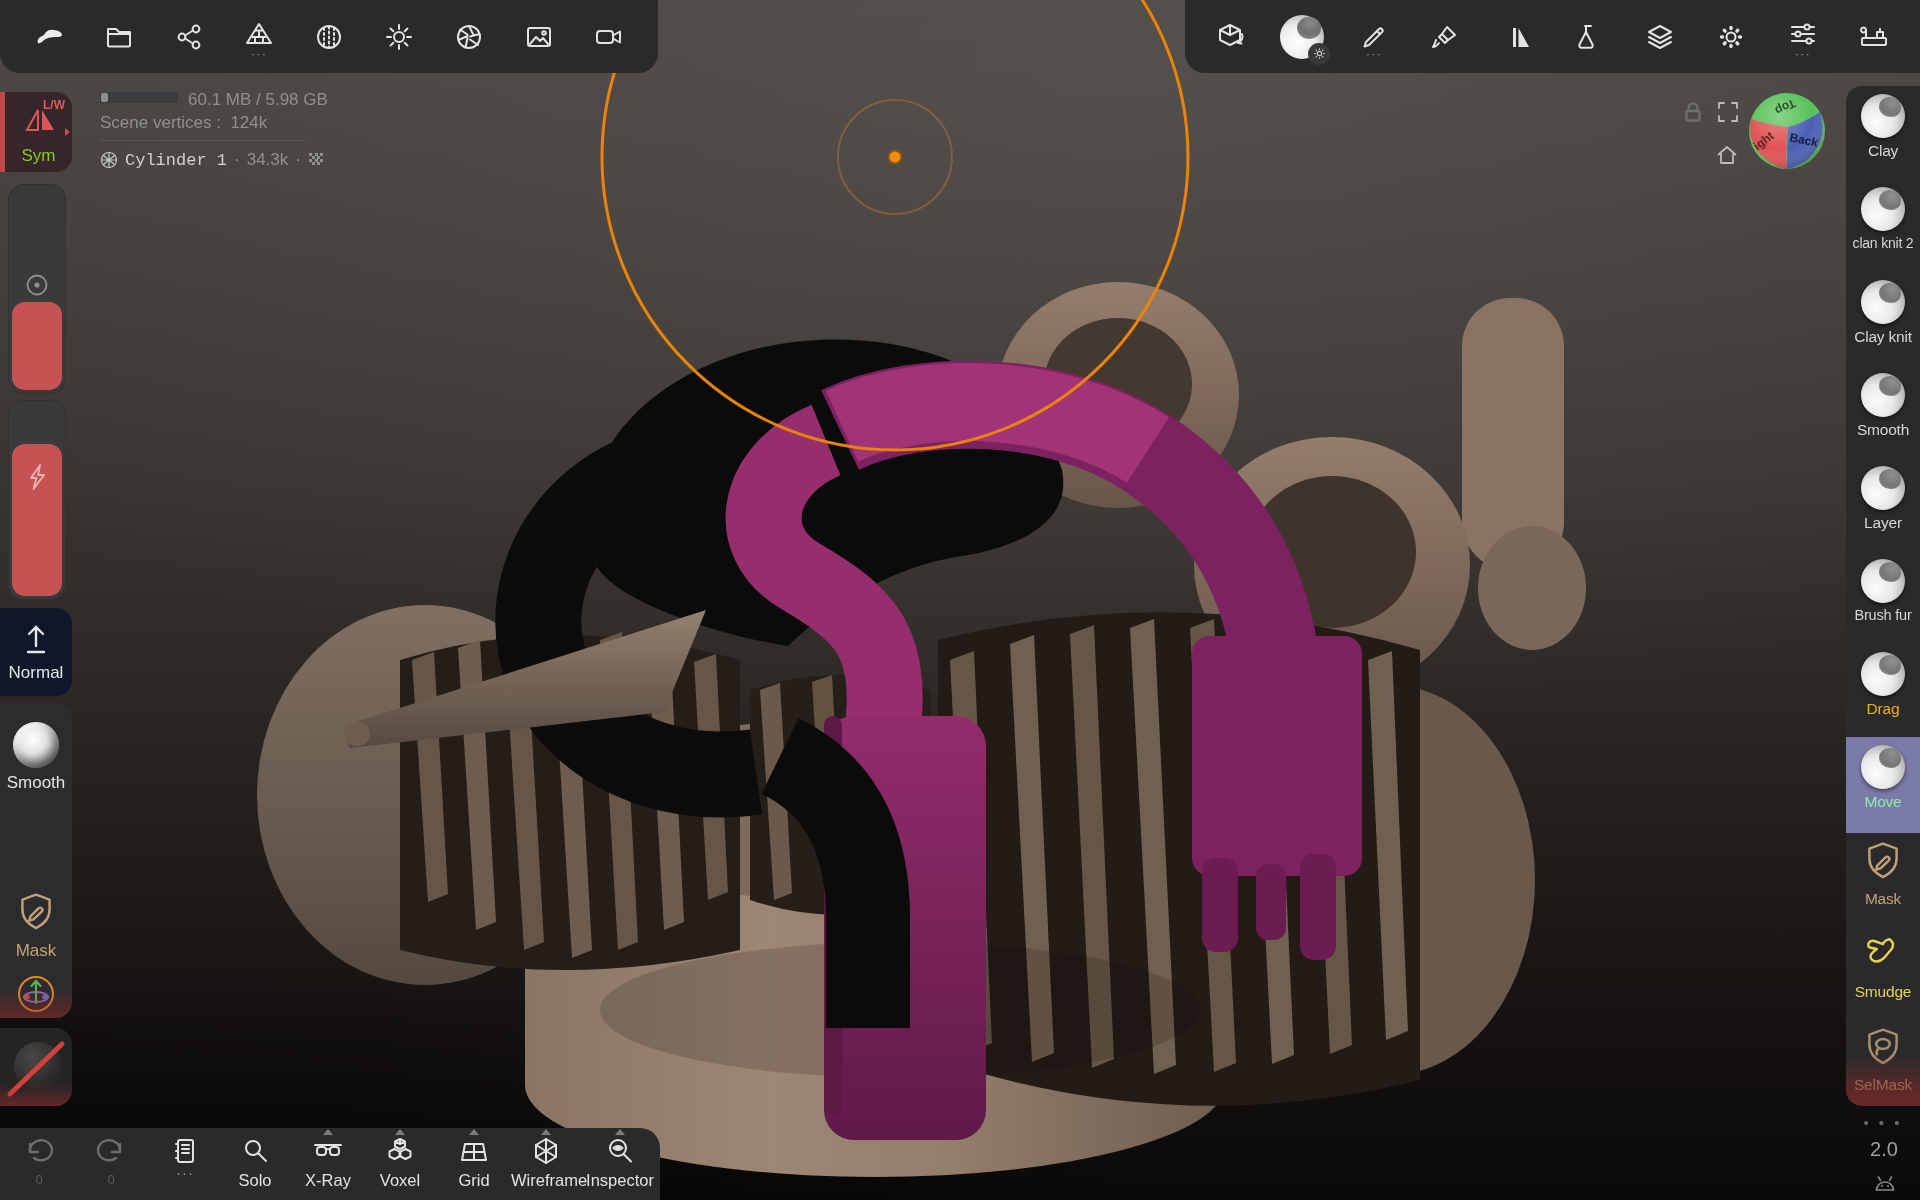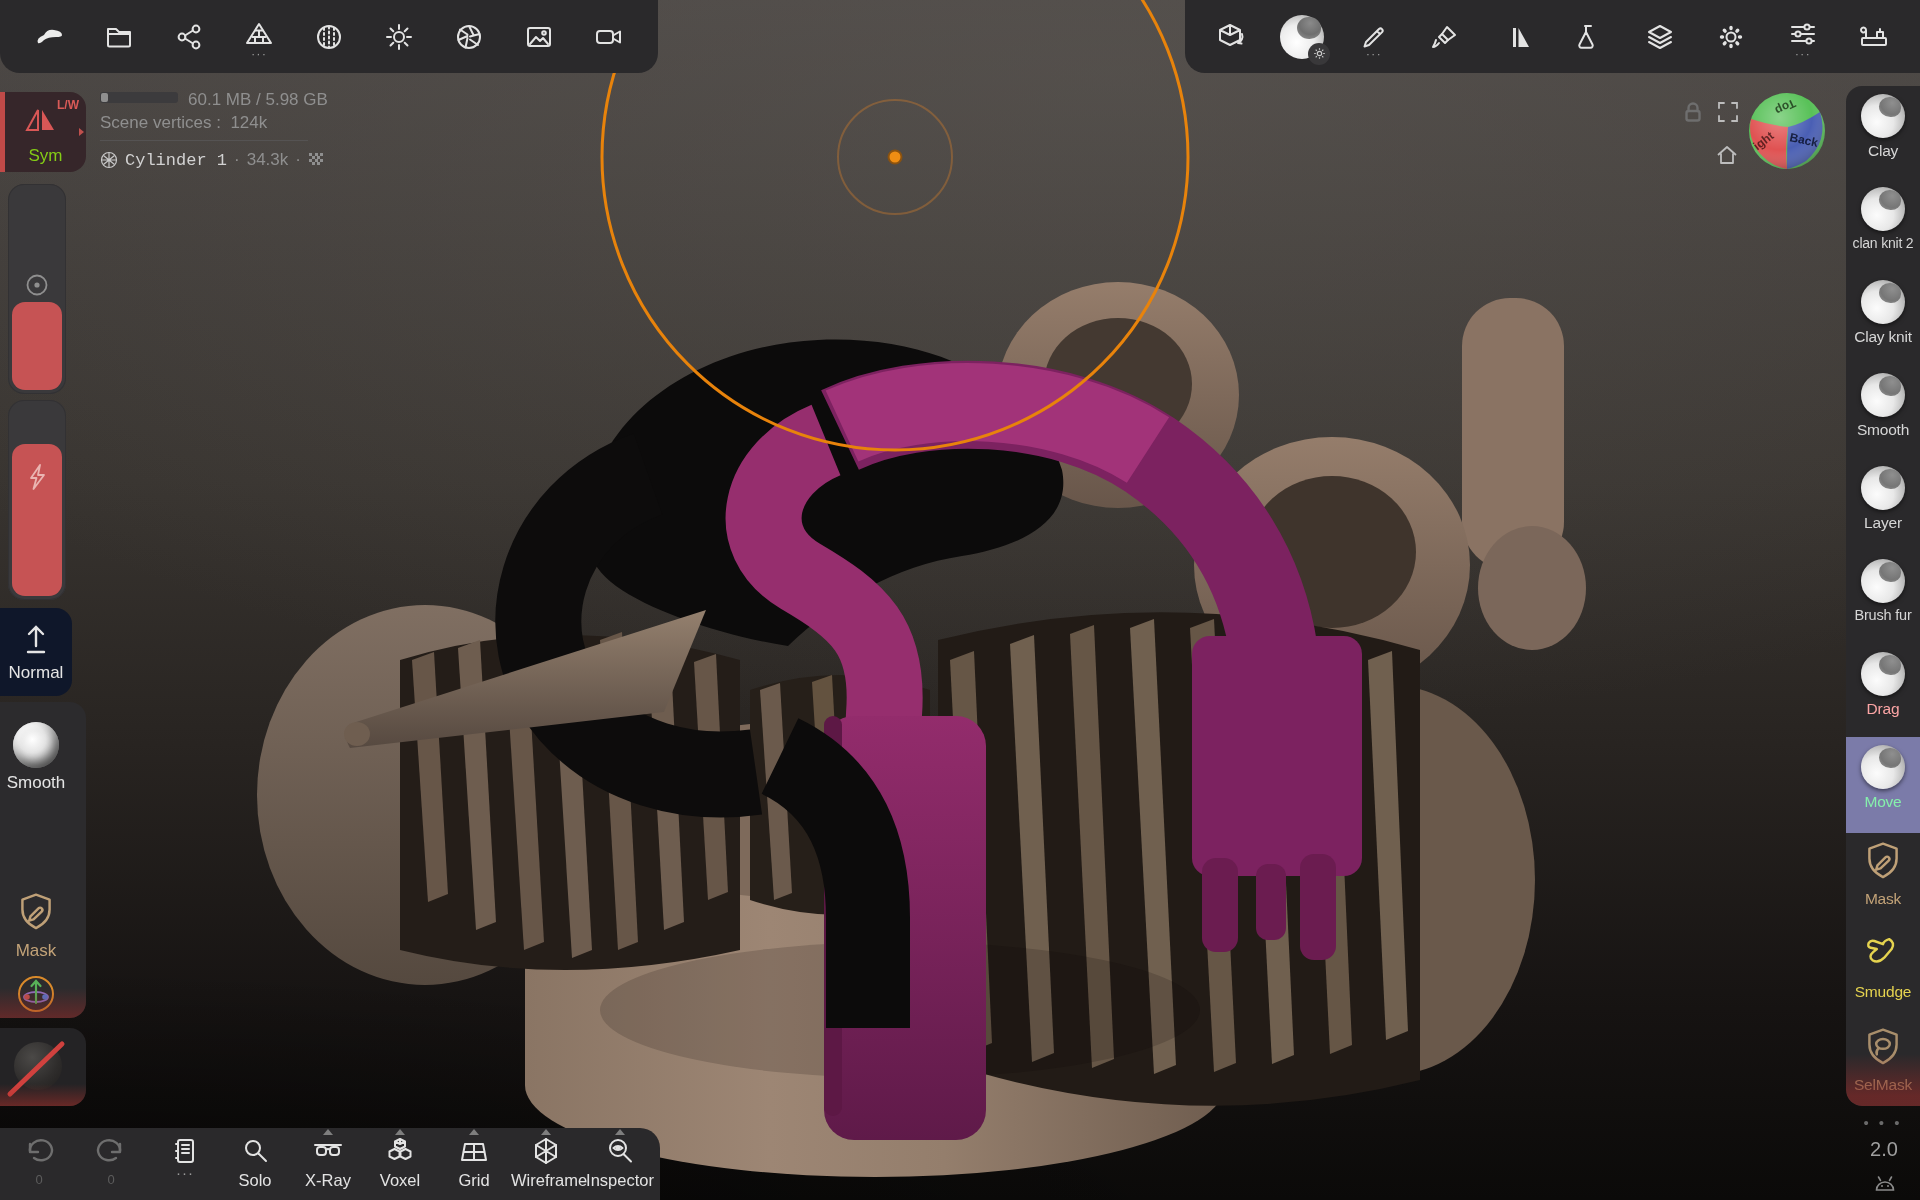--- a/index.html
+++ b/index.html
@@ -22,21 +22,21 @@
   .tbtn{position:relative;display:flex;flex-direction:column;align-items:center;justify-content:center;width:58px;height:64px;}
   .dots{color:#9a9a9a;font-size:13px;line-height:4px;letter-spacing:1px;margin-top:2px;}
   
   #stats{left:100px;top:90px;color:#8f8f8f;font-size:17px;}
   #stats .membar{display:inline-block;width:78px;height:11px;background:#3c3b3d;border-radius:3px;vertical-align:2px;margin-right:10px;position:relative;overflow:hidden;}
   #stats .membar i{position:absolute;left:1px;top:1px;width:7px;height:9px;background:#8f8f8f;border-radius:2px;}
   #stats .divider{width:208px;height:1px;background:#555353;margin:7px 0 9px 0;}
   #stats .objrow{color:#8f8f8f;display:flex;align-items:center;gap:7px;}
   #stats .objname{color:#d2d2d2;font-family:Liberation Mono, monospace;}
   
-  .lsb{left:0;width:86px;box-sizing:border-box;}
+  .lsb{left:0;width:72px;box-sizing:border-box;}
   .rrad{border-radius:0 16px 16px 0;}
   #sym-btn{top:92px;height:80px;background:#36262a;border-left:5px solid #c04a48;position:absolute;}
   #sym-btn .mode{position:absolute;right:7px;top:6px;color:#d95a57;font-size:12px;font-weight:bold;}
   #sym-btn .arrow{position:absolute;right:2px;top:36px;width:0;height:0;border-left:5px solid #c0504d;border-top:4px solid transparent;border-bottom:4px solid transparent;}
   #sym-btn .lbl{position:absolute;left:0;right:0;bottom:6px;text-align:center;color:#84cc16;font-size:17px;}
   .slider{position:absolute;left:8px;width:58px;background:#3a393b;border-radius:16px;box-shadow:inset 0 0 0 1px #323133;}
   .slider .fill{position:absolute;left:4px;right:4px;bottom:4px;background:#c65354;border-radius:13px;}
   .sideitem{position:absolute;left:0;width:72px;text-align:center;color:#e5e5e5;font-size:17px;}
   #group-panel{top:702px;height:316px;background:#2c2b2d;position:absolute;overflow:hidden;}
   #group-panel .redfade{position:absolute;left:0;bottom:0;width:100%;height:30px;background:linear-gradient(180deg,rgba(150,40,38,0),rgba(150,40,38,.5));}
@@ -48,21 +48,21 @@
      background:radial-gradient(circle at 42% 38%,#ffffff,#e3e3e3 35%,#b9b9b9 60%,#8a8a8a 80%,#5f5f5f);
      box-shadow:inset -4px -6px 8px rgba(0,0,0,.45), inset 3px 4px 6px rgba(255,255,255,.7);}
   
   .brush{position:absolute;left:0;width:74px;text-align:center;}
   .brush .thumb{width:44px;height:44px;border-radius:50%;margin:0 auto;position:relative;
      background:radial-gradient(circle at 36% 64%,#fcfcfc,#e8e8e8 42%,#b9b9b9 70%,#7c7c7c 95%);
      box-shadow:0 2px 4px rgba(0,0,0,.5);}
   .brush .thumb::after{content:"";position:absolute;right:4px;top:3px;width:22px;height:20px;border-radius:50% 50% 46% 54%;
      background:radial-gradient(circle at 60% 30%,#8f8f8f,#767676 60%,#9f9f9f);}
   .brush .lbl{margin-top:4px;font-size:15.5px;color:#d6d6d6;letter-spacing:-.2px;white-space:nowrap;}
-  .brush.blue .lbl{color:#fca5a5;}
+  .brush.blue .lbl{color:#eab308;}
   .brush.tan .lbl{color:#c3a378;}
   .brush.yellow .lbl{color:#e5d34f;}
   #move-sel{position:absolute;left:0;top:651px;width:74px;height:96px;background:#7b7ba9;}
   .brush.selected .lbl{color:#86efac;}
   .ic{stroke:#e3e3e3;fill:none;stroke-width:2;stroke-linecap:round;stroke-linejoin:round;}
   .icdim{stroke:#6e6e6e;fill:none;stroke-width:2.4;stroke-linecap:round;stroke-linejoin:round;}
   .ictan{stroke:#bfa077;fill:none;stroke-width:2;stroke-linecap:round;stroke-linejoin:round;}
   
   .bslot{position:absolute;top:1136px;width:70px;text-align:center;color:#e3e3e3;font-size:16.5px;}
   .bslot .caret{position:absolute;top:-7px;left:50%;margin-left:-5px;width:0;height:0;border-left:5px solid transparent;border-right:5px solid transparent;border-bottom:6px solid #7e7e7e;}

